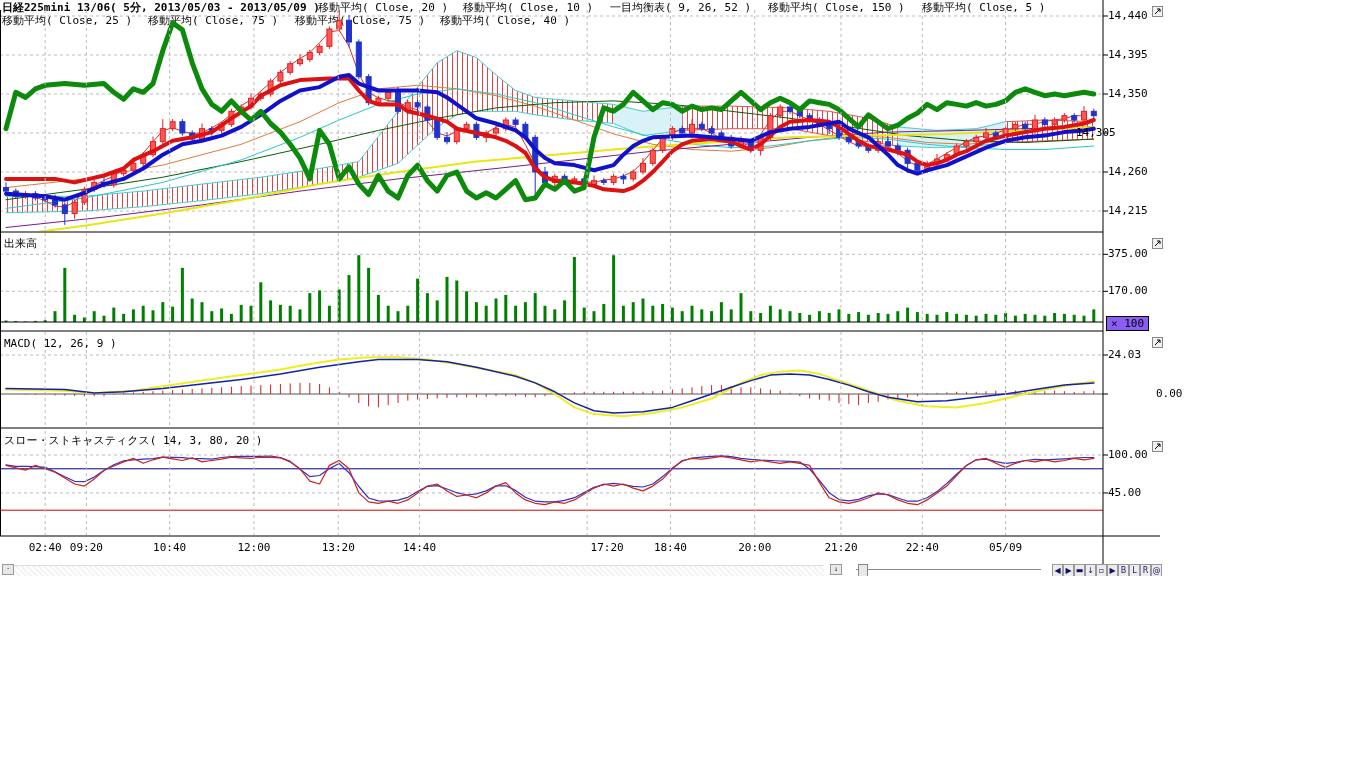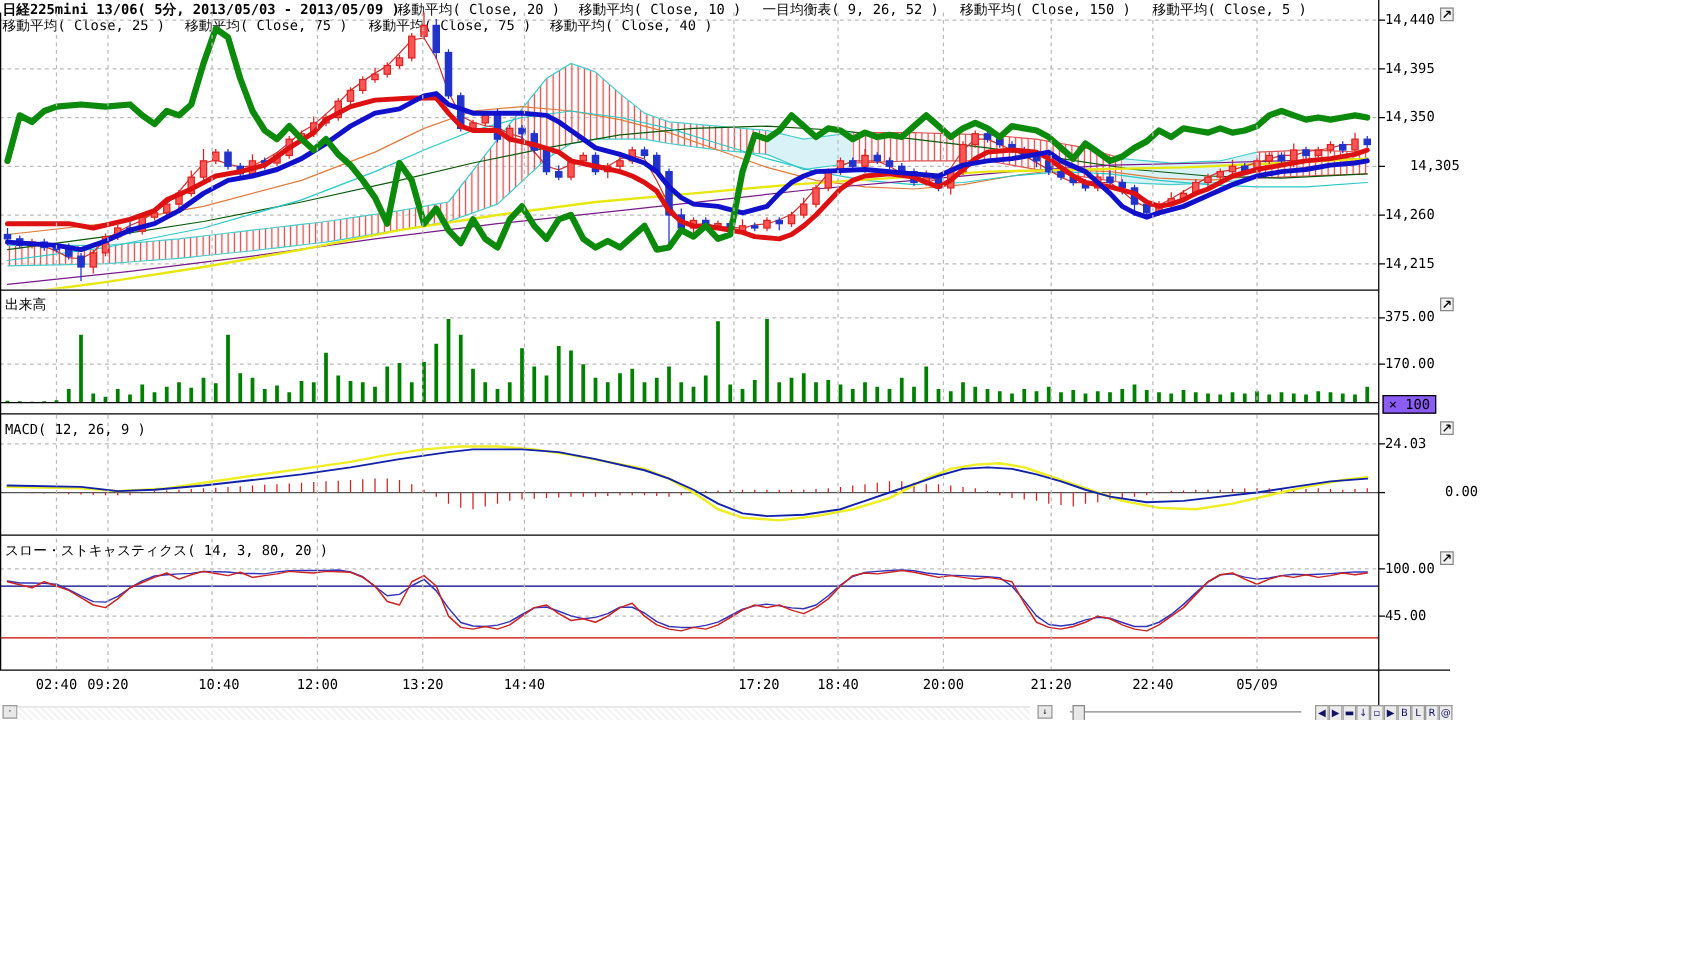--- a/index.html
+++ b/index.html
@@ -639,34 +639,34 @@
 
   <div class="plabel" style="left:4px;top:236px">出来高</div>
   <div class="plabel" style="left:4px;top:337px">MACD( 12, 26, 9 )</div>
   <div class="plabel" style="left:4px;top:433px">スロー・ストキャスティクス( 14, 3, 80, 20 )</div>
   <div id="vmult">× 100</div>
 
   <div id="axis-labels">
       <div class="axlab" style="left: 1108px; top: 9px;">14,440</div>
       <div class="axlab" style="left: 1108px; top: 48px;">14,395</div>
       <div class="axlab" style="left: 1108px; top: 87px;">14,350</div>
-      <div class="axlab" style="left: 1128px; top: 126px;">14,305</div>
+      <div class="axlab" style="left: 1076px; top: 126px;">14,305</div>
       <div class="axlab" style="left: 1108px; top: 165px; text-align: right;">14,260</div>
       <div class="axlab" style="left: 1108px; top: 204px;">14,215</div>
       <div class="axlab" style="left: 1108px; top: 247.317px;">375.00</div>
       <div class="axlab" style="left: 1108px; top: 284.317px;">170.00</div>
       <div class="axlab" style="left: 1108px; top: 348px;">24.03</div>
       <div class="axlab" style="left: 1156px; top: 387px;">0.00</div>
       <div class="axlab" style="left: 1108px; top: 448px;">100.00</div>
       <div class="axlab" style="left: 1108px; top: 485.95px;">45.00</div>
     </div>
   <div id="time-labels">
       <div class="tlab" style="left: 23.2px; top: 541px;">02:40</div>
       <div class="tlab" style="left: 64.36px; top: 541px;">09:20</div>
-      <div class="tlab" style="left: 147.66px; top: 541px; text-align: right;">10:40</div>
+      <div class="tlab" style="left: 147.66px; top: 541px;">10:40</div>
       <div class="tlab" style="left: 231.94px; top: 541px;">12:00</div>
       <div class="tlab" style="left: 316.22px; top: 541px;">13:20</div>
       <div class="tlab" style="left: 397.56px; top: 541px;">14:40</div>
       <div class="tlab" style="left: 565.14px; top: 541px; margin-left: 20px;">17:20</div>
       <div class="tlab" style="left: 648.44px; top: 541px;">18:40</div>
       <div class="tlab" style="left: 732.72px; top: 541px;">20:00</div>
       <div class="tlab" style="left: 818.96px; top: 541px;">21:20</div>
       <div class="tlab" style="left: 900.3px; top: 541px;">22:40</div>
       <div class="tlab" style="left: 983.6px; top: 541px;">05/09</div>
     </div>

